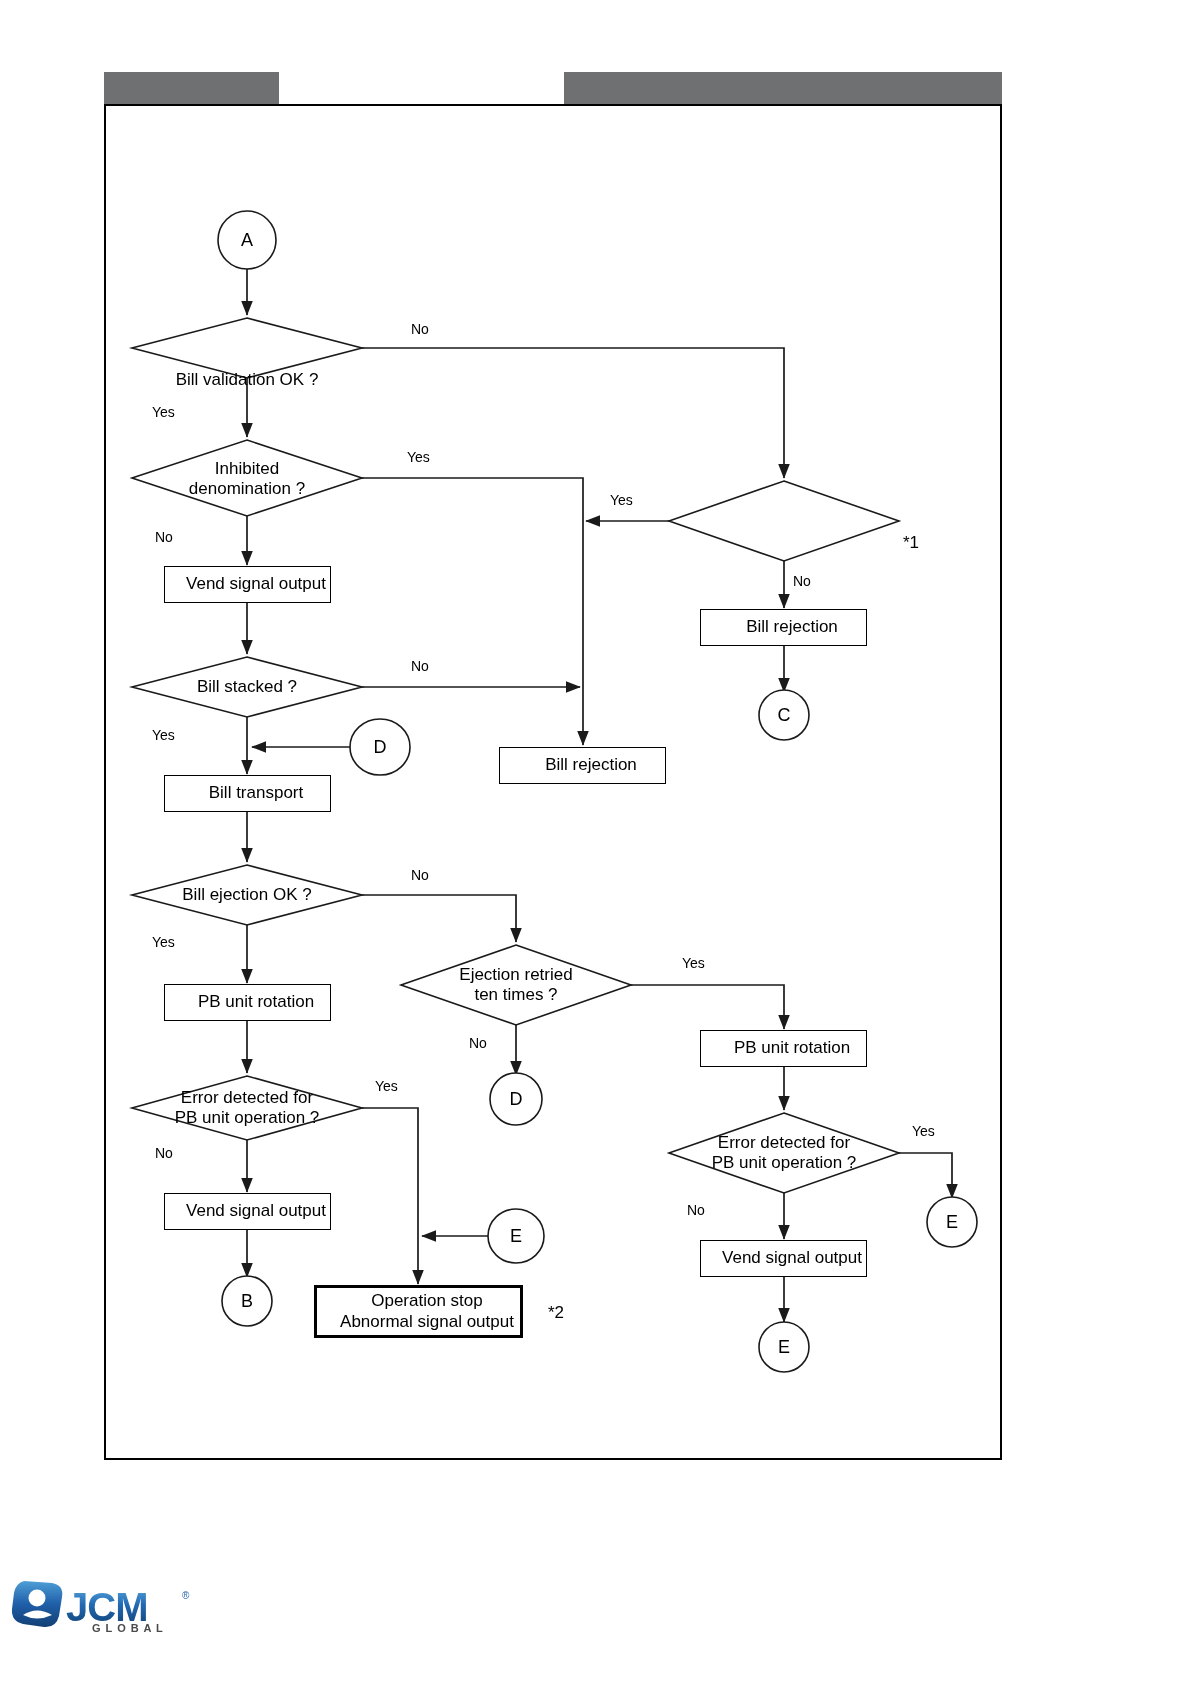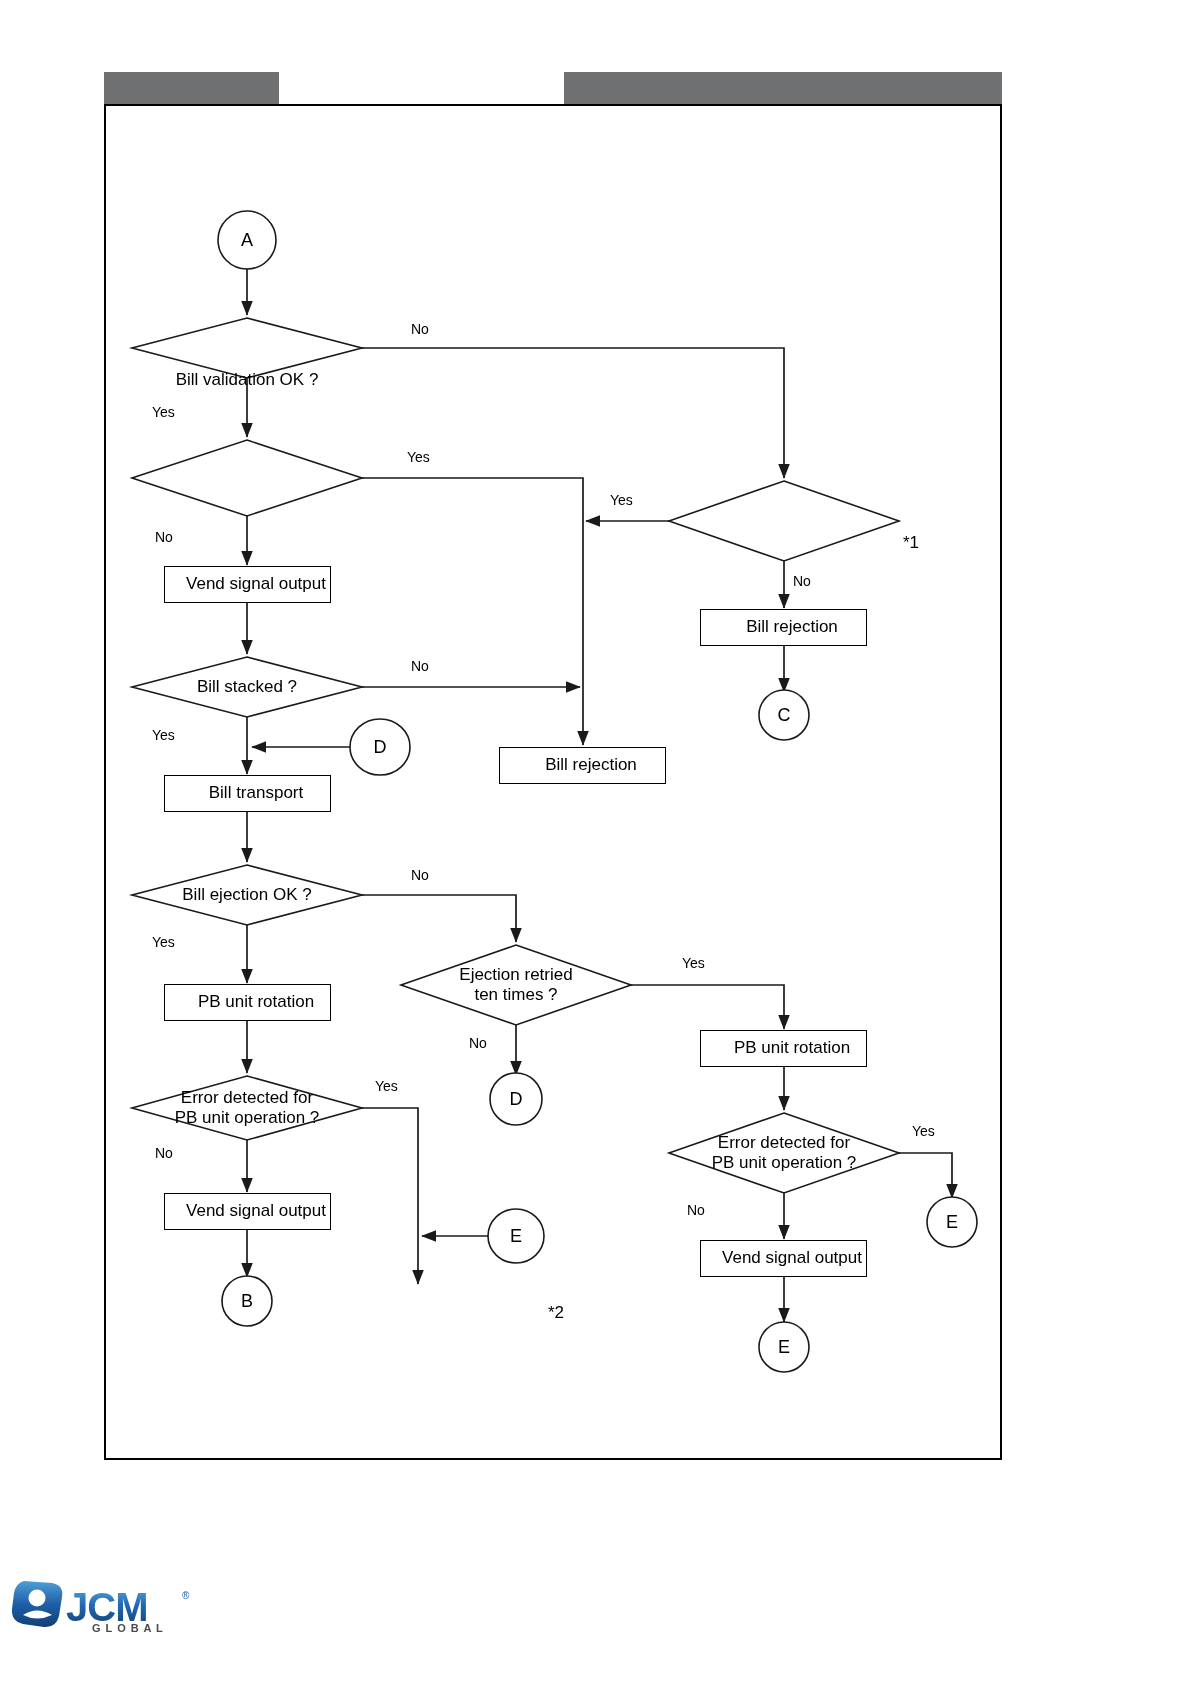--- a/index.html
+++ b/index.html
@@ -154,20 +154,24 @@
     <span>E</span>
   </div>
   <div class="conn" style="left:759px;top:1322px;width:50px;height:50px;">
     <span>E</span>
   </div>
 
   <div class="diamond-label" style="left:147px;top:336px;width:200px;height:24px;margin-top:32px;">
     <span>Bill validation OK ?</span>
   </div>
 
+  <div class="diamond-label" style="left:147px;top:457px;width:200px;height:44px;flex-direction:column;">
+    <span>Inhibited</span>
+    <span>denomination ?</span>
+  </div>
 
 
   <div class="diamond-label" style="left:147px;top:675px;width:200px;height:24px;">
     <span>Bill stacked ?</span>
   </div>
 
   <div class="diamond-label" style="left:147px;top:883px;width:200px;height:24px;">
     <span>Bill ejection OK ?</span>
   </div>
 
@@ -211,20 +215,24 @@
   </div>
 
   <div class="box" style="left:164px;top:1193px;width:167px;height:37px;">
     <span>Vend signal output</span>
   </div>
 
   <div class="box" style="left:700px;top:1240px;width:167px;height:37px;">
     <span>Vend signal output</span>
   </div>
 
+  <div class="box thick" style="left:314px;top:1285px;width:209px;height:53px;flex-direction:column;">
+    <span>Operation stop</span>
+    <span>Abnormal signal output</span>
+  </div>
 
   <div class="lbl" style="left:411px;top:321px;">No</div>
   <div class="lbl" style="left:152px;top:404px;">Yes</div>
 
   <div class="lbl" style="left:407px;top:449px;">Yes</div>
   <div class="lbl" style="left:155px;top:529px;">No</div>
 
   <div class="lbl" style="left:610px;top:492px;">Yes</div>
   <div class="lbl" style="left:793px;top:573px;">No</div>
 

